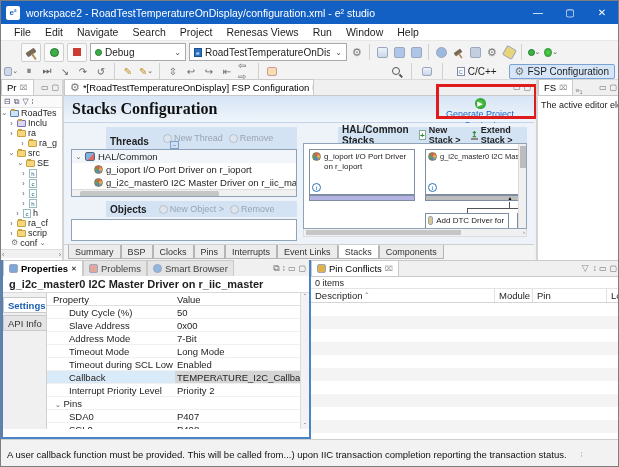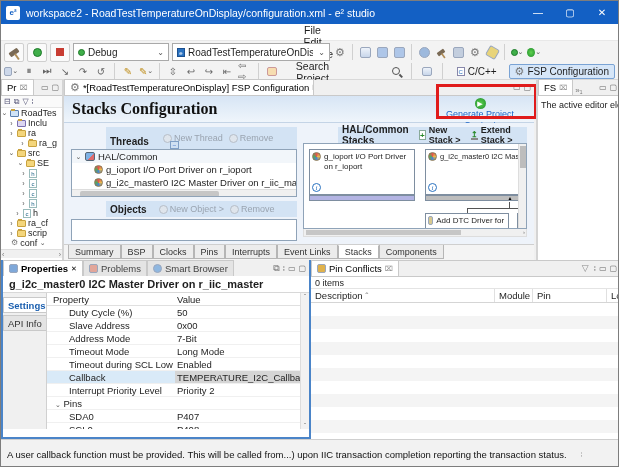--- a/index.html
+++ b/index.html
@@ -7,25 +7,25 @@
   body { font-family:"Liberation Sans",sans-serif; font-size:11px; color:#1e1e1e; background:#fff; }
   #window { position:relative; width:619px; height:467px; background:#f0f0f0; overflow:hidden; border:1px solid #7d7d7d; }
 
   
   .titlebar { height:23px; background:#1360c4; color:#fff; display:flex; align-items:center; padding-left:5px; font-size:10.5px; }
   .app-icon { width:14px; height:14px; background:#fff; color:#1360c4; font-size:8px; font-weight:bold; text-align:center; line-height:14px; border-radius:2px; margin-right:6px; }
   .win-controls { margin-left:auto; display:flex; height:23px; }
   .win-btn { width:32px; text-align:center; line-height:23px; font-size:10px; }
 
   
-  .menubar { height:17px; background:#fff; display:flex; align-items:center; padding-left:6px; border-bottom:1px solid #e8e8e8;flex-direction:column; }
+  .menubar { height:17px; background:#fff; display:flex; align-items:center; padding-left:6px; border-bottom:1px solid #e8e8e8; }
   .menu-item { padding:0 7px; font-size:10.5px; }
 
   
-  .toolbar1 { height:22px; background:#f3f3f3; display:flex; align-items:center; padding:0 3px; gap:3px; }
+  .toolbar1 { height:22px; background:#f3f3f3; display:flex; align-items:center; padding:0 20px; gap:3px; }
   .toolbar2 { height:17px; background:#f3f3f3; display:flex; align-items:center; padding:0 3px; gap:4px; border-bottom:1px solid #d9d9d9; }
   .tb-btn { width:20px; height:19px; border:1px solid #cfcfcf; background:#fafafa; border-radius:2px; display:flex; align-items:center; justify-content:center; }
   .tb-ico { width:14px; height:13px; display:inline-flex; align-items:center; justify-content:center; font-size:10px; color:#666; }
   .sep { width:1px; height:16px; background:#d0d0d0; margin:0 2px; }
   .combo { display:flex; align-items:center; gap:3px; border:1px solid #a9a9a9; background:#fff; height:18px; padding:0 4px; font-size:10px; }
   .combo .arrow { color:#555; font-size:8px; margin-left:2px; }
   .hammer-head { width:10px; height:5px; background:#7a6a55; border-radius:1px; transform:rotate(-35deg); position:relative; }
   .hammer-head:after { content:""; position:absolute; left:4px; top:4px; width:2px; height:7px; background:#b08d57; }
   .bug-dot { width:9px; height:9px; border-radius:50%; background:#3fae49; border:1px solid #1d7a28; }
   .stop-sq { width:8px; height:8px; background:#c83c32; }

